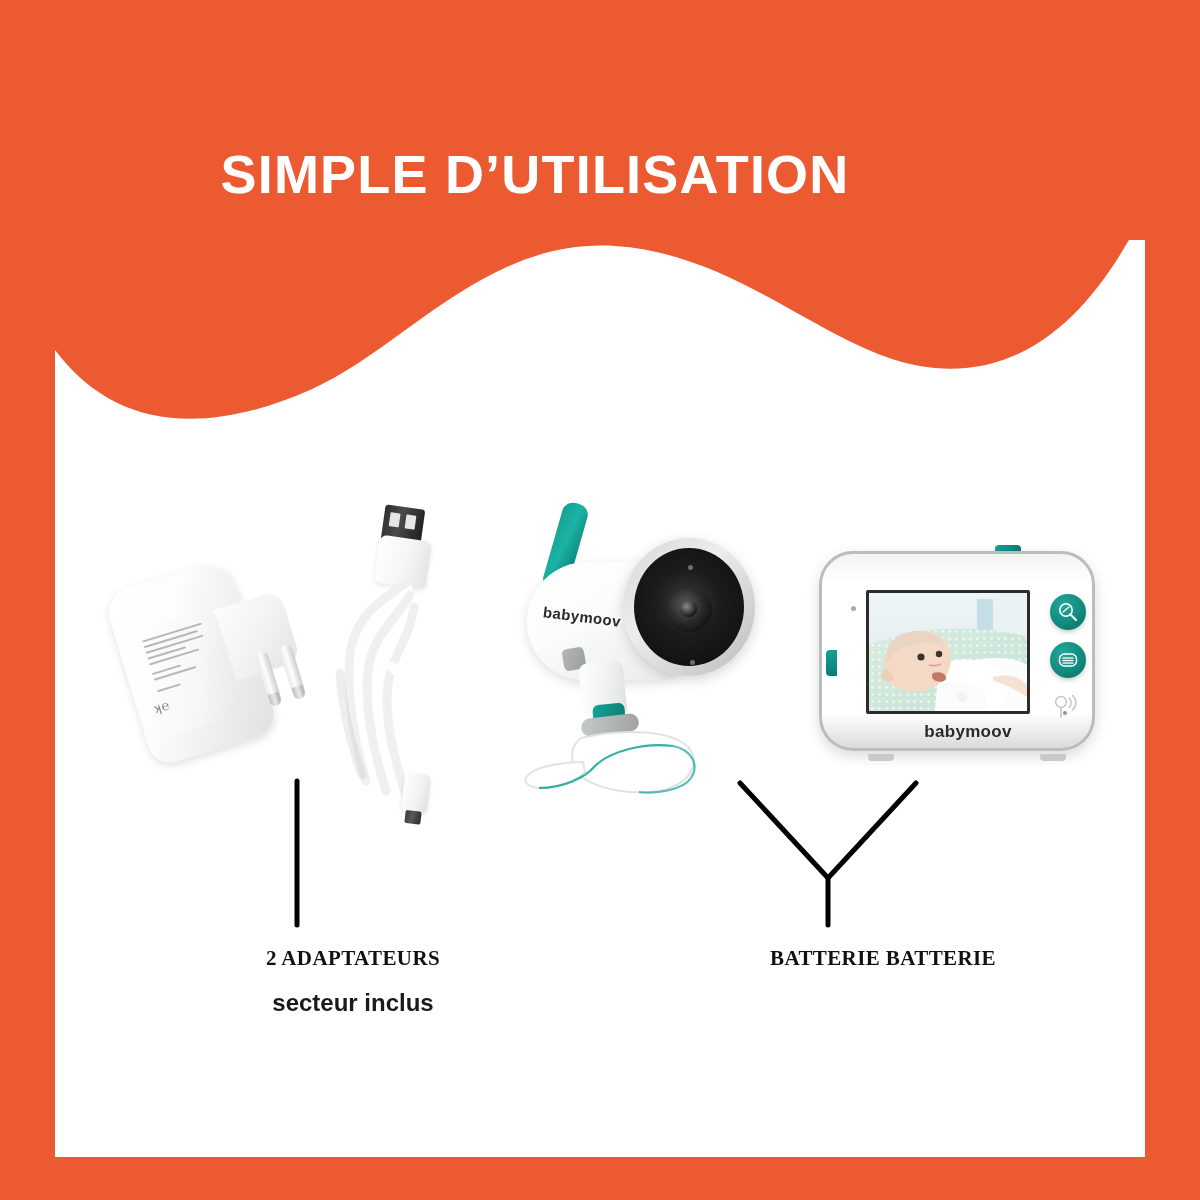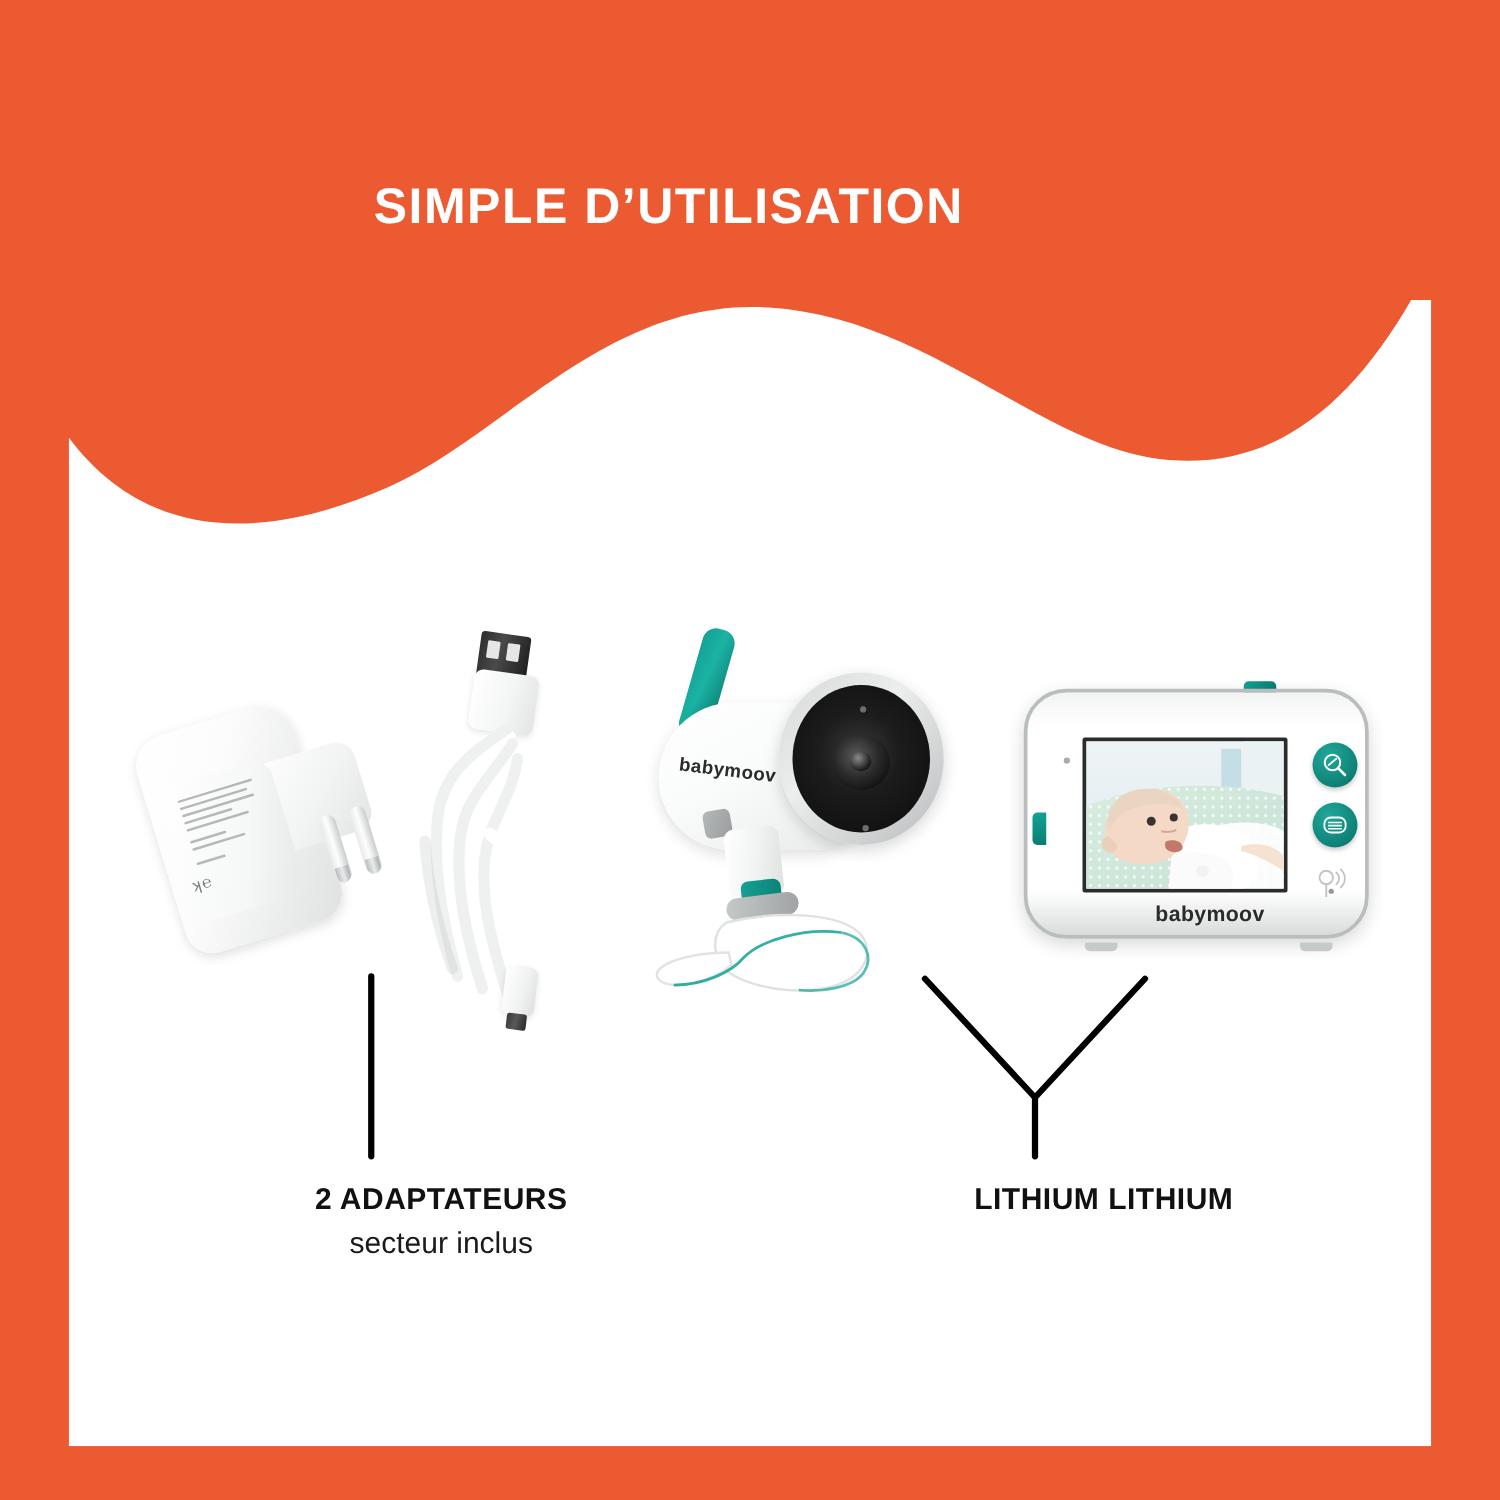--- a/index.html
+++ b/index.html
@@ -14,21 +14,21 @@
     background: #ec5a32;
   }
 
   
   .headline {
     position: absolute;
     left: 0; top: 143px;
     width: 1070px;
     text-align: center;
     color: #ffffff;
-    font-size: 40px;
+    font-size: 54px;
     font-weight: bold;
     letter-spacing: 1.2px;
     font-family: "Liberation Sans", sans-serif;
     z-index: 6;
   }
 
   
   .panel-wrap {
     position: absolute;
     left: 55px; top: 240px;
@@ -274,27 +274,27 @@
   }
   .foot-l { left: 46px; top: 200px; }
   .foot-r { left: 218px; top: 200px; }
 
   
   .connectors { position:absolute; left:0; top:0; width:1090px; height:917px; }
 
   
   .caption { position: absolute; text-align: center; }
   .cap-title {
-    font-size: 24px; font-weight: bold; color: #111111;
+    font-size: 21px; font-weight: bold; color: #111111;
     letter-spacing: .4px; line-height: 1.25;
-    font-family: Liberation Sans, sans-serif;
+    font-family: Liberation Serif, serif;
   }
   .cap-sub {
-    font-size: 24px; font-weight: normal; color: #1a1a1a;
-    line-height: 1.3; margin-top: 4px;
+    font-size: 24px; font-weight: bold; color: #1a1a1a;
+    line-height: 1.3; margin-top: 16px;
     font-family: "Liberation Sans", sans-serif;
     text-align: center;
   }
   .cap-left  { left: 88px; top: 705px; width: 420px; }
   .cap-right { left: 573px; top: 705px; width: 510px; }
 </style>
 </head>
 <body>
 
 <div id="stage">
@@ -461,17 +461,17 @@
       <line x1="242" y1="541" x2="242" y2="685" stroke="#000000" stroke-width="5" stroke-linecap="round"></line>
       <path d="M685,543 L773,638 L861,543" fill="none" stroke="#000000" stroke-width="5" stroke-linecap="round" stroke-linejoin="round"></path>
       <line x1="773" y1="638" x2="773" y2="685" stroke="#000000" stroke-width="5" stroke-linecap="round"></line>
     </svg>
 
     <div class="caption cap-left">
       <div class="cap-title">2 ADAPTATEURS</div>
       <div class="cap-sub">secteur inclus</div>
     </div>
     <div class="caption cap-right">
-      <div class="cap-title">LITHIUM LITHIUM</div>
+      <div class="cap-title">BATTERIE BATTERIE</div>
     </div>
 
   </div>
 </div>
 
 </body></html>

